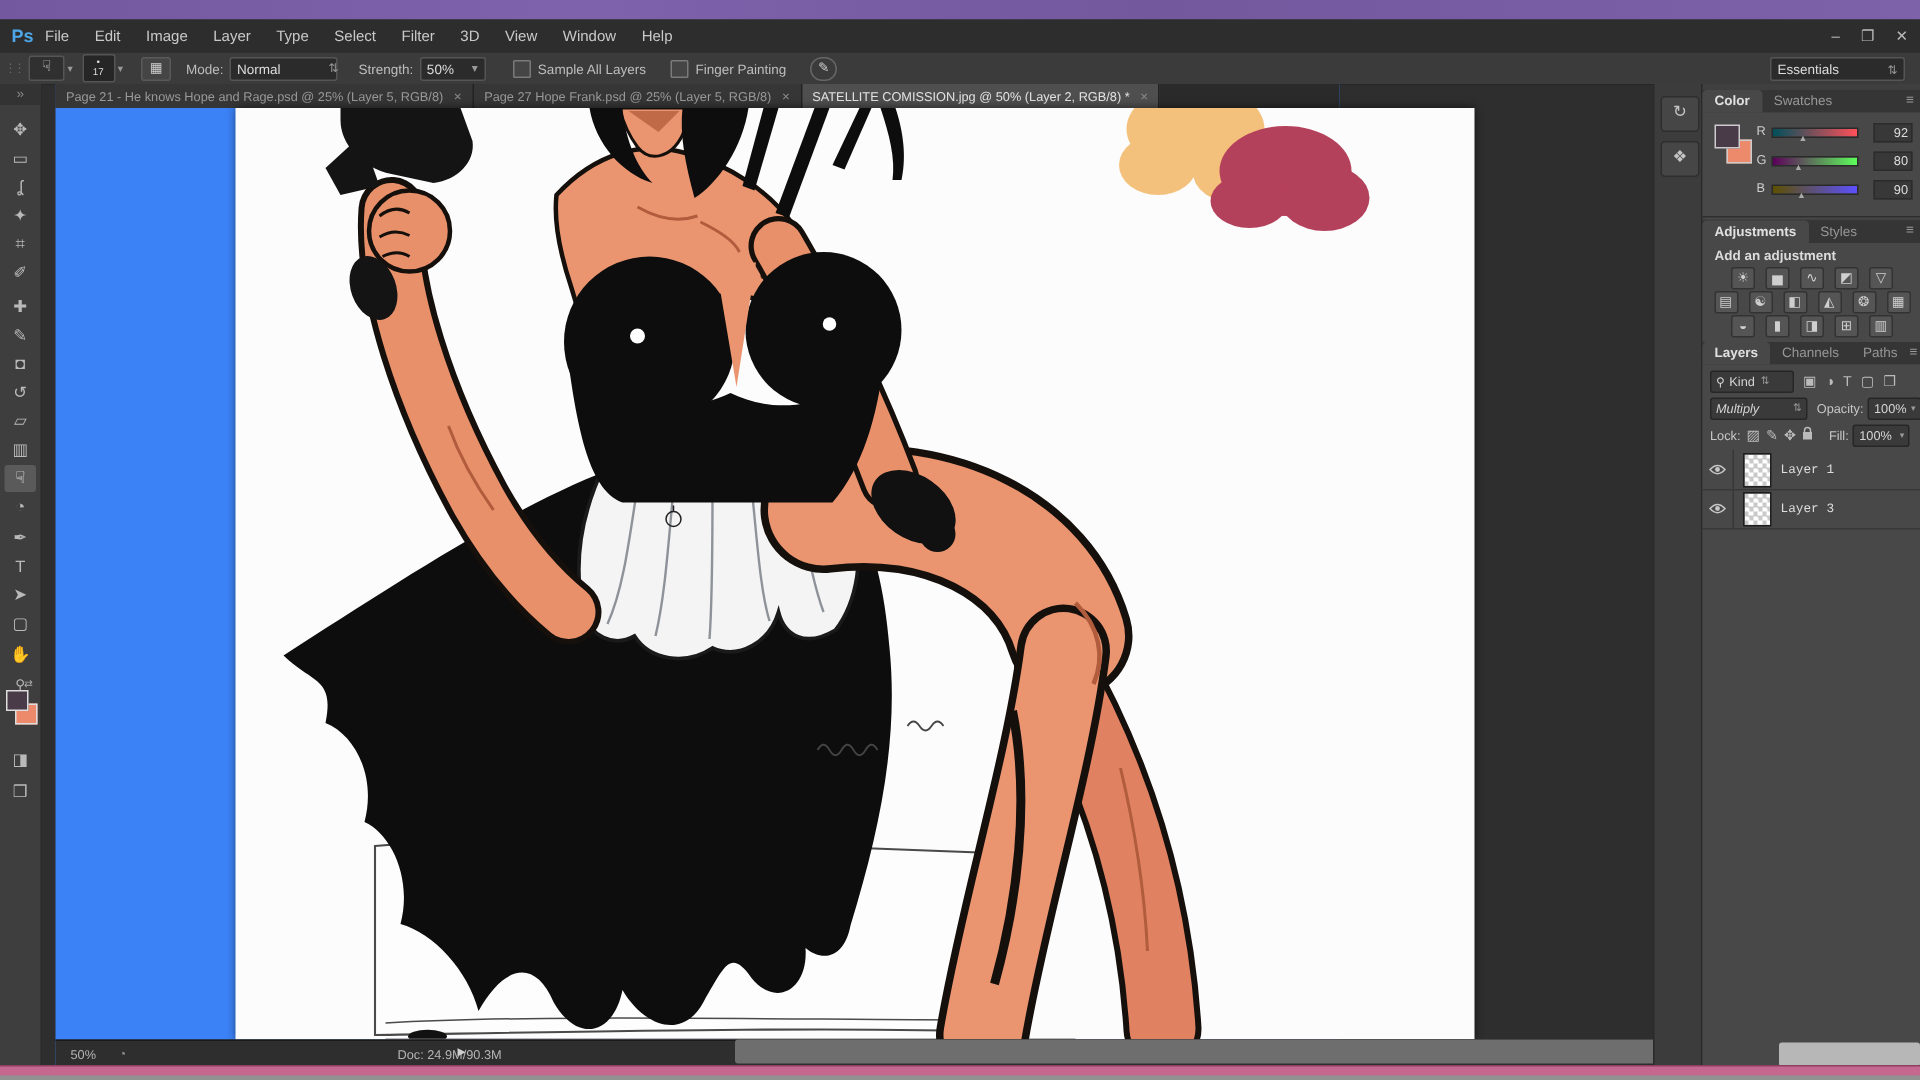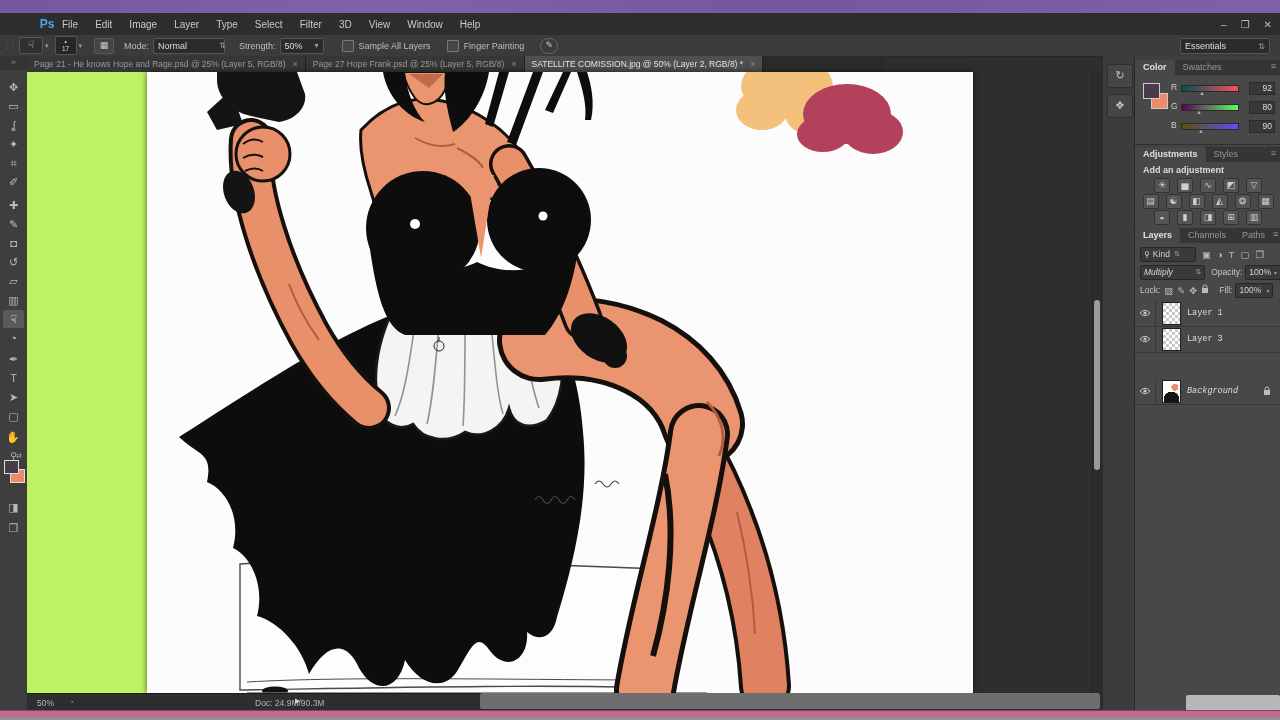--- a/index.html
+++ b/index.html
@@ -7,21 +7,21 @@
          font-family:"Liberation Sans","DejaVu Sans",sans-serif;
          background:#2e2e2e;color:#cfcfcf;-webkit-font-smoothing:antialiased;}
   .abs{position:absolute;}
   
   .purple-bar{left:0;top:0;width:1280px;height:13px;background:linear-gradient(90deg,#74589f,#7e62ab 30%,#73589e 60%,#7d61a9);}
   .pink-bar{left:0;top:710px;width:1280px;height:7px;background:#c4688f;border-top:1px solid #8d3f63;}
   .bottom-gray{left:0;top:717px;width:1280px;height:3px;background:#919191;}
   .br-block{left:1186px;top:695px;width:94px;height:16px;background:#b7b7b7;border-radius:2px;}
   
   .menubar{left:0;top:13px;width:1280px;height:22px;background:#2d2d2d;border-bottom:1px solid #1c1c1c;display:flex;align-items:center;}
-  .ps-logo{width:30px;text-align:center;color:#4da6e8;font-weight:bold;font-size:12px;margin-left:32px;}
+  .ps-logo{width:30px;text-align:center;color:#4da6e8;font-weight:bold;font-size:12px;}
   .menu-item{font-size:10px;color:#c9c9c9;margin-right:17px;cursor:default;}
   .winbtns{position:absolute;right:8px;top:0;height:22px;display:flex;align-items:center;gap:14px;font-size:10px;color:#bbb;}
   
   .optbar{left:0;top:35px;width:1280px;height:21px;background:#3b3b3b;border-bottom:1px solid #262626;display:flex;align-items:center;font-size:9px;color:#c5c5c5;}
   .grip{color:#6a6a6a;font-size:8px;letter-spacing:-2px;margin:0 4px 0 3px;}
   .toolchip{width:22px;height:15px;background:#303030;border:1px solid #555;border-radius:2px;text-align:center;line-height:14px;font-size:10px;color:#ddd;}
   .dd-arrow{color:#999;font-size:7px;margin:0 6px 0 2px;}
   .brushbox{width:20px;height:16px;background:#262626;border:1px solid #555;border-radius:2px;text-align:center;font-size:6.5px;line-height:7px;color:#ddd;padding-top:1px;}
   .presetbtn{width:18px;height:14px;background:#454545;border:1px solid #5a5a5a;border-radius:2px;margin:0 10px 0 6px;text-align:center;line-height:13px;font-size:9px;color:#ccc;}
   .dropdown{height:14px;background:#2b2b2b;border:1px solid #555;border-radius:2px;display:flex;align-items:center;padding:0 4px;color:#ddd;}
@@ -31,21 +31,21 @@
   .ws-dd{position:absolute;right:10px;top:38px;width:80px;}
   
   .toolbar{left:0;top:56px;width:27px;height:654px;background:#3e3e3e;border-right:1px solid #2a2a2a;}
   .tb-head{height:14px;background:#333;color:#888;font-size:9px;text-align:center;line-height:13px;}
   .tool{position:absolute;left:3px;width:21px;height:18px;text-align:center;line-height:18px;font-size:11px;color:#b9b9b9;border-radius:2px;}
   .tool.sel{background:#5a5a5a;color:#f0f0f0;}
   .fgbg{position:absolute;left:4px;top:404px;width:20px;height:26px;}
   .fg-sw{position:absolute;left:0;top:0;width:13px;height:12px;background:#4a3b49;border:1px solid #ddd;z-index:2;}
   .bg-sw{position:absolute;left:6px;top:9px;width:13px;height:12px;background:#ee8a6c;border:1px solid #ddd;}
   
-  .docarea{left:27px;top:56px;width:856px;height:654px;background:#bef264;}
+  .docarea{left:37px;top:56px;width:856px;height:654px;background:#3b82f6;}
   .tabbar{position:absolute;left:0;top:0;width:100%;height:16px;background:#2a2a2a;display:flex;}
   .tab{height:16px;display:flex;align-items:center;padding:0 7px;font-size:8.5px;color:#999;background:#363636;border-right:1px solid #222;white-space:nowrap;}
   .tab.active{background:#4f4f4f;color:#e3e3e3;}
   .tab .x{margin-left:7px;color:#8a8a8a;font-size:9px;}
   .canvas{position:absolute;left:120px;top:16px;width:826px;height:621px;background:#fcfcfc;box-shadow:0 0 6px rgba(0,0,0,.6);}
   .vscroll{position:absolute;left:1065px;top:16px;width:9px;height:621px;background:#2c2c2c;border-left:1px solid #242424;}
   .vthumb{position:absolute;left:1px;top:228px;width:6px;height:170px;background:#9a9a9a;border-radius:3px;}
   .statusbar{position:absolute;left:0;top:637px;width:1075px;height:17px;background:#2e2e2e;border-top:1px solid #1a1a1a;font-size:8.5px;color:#b5b5b5;}
   .hthumb{position:absolute;left:453px;top:637px;width:620px;height:16px;background:#6e6e6e;border-radius:2px;}
   
@@ -424,36 +424,20 @@
       <div class="layer-row" style="top:83px">
         <span class="eyebox">
             <svg width="12" height="8" viewBox="0 0 12 8">
               <path d="M1,4 Q6,-1.5 11,4 Q6,9.5 1,4Z" fill="none" stroke="#c5c5c5"></path>
               <circle cx="6" cy="4" r="1.6" fill="#c5c5c5"></circle>
             </svg>
           </span>
         <span class="thumb checker"></span>
         <span class="lname">Layer 3</span>
       </div>
-      <div class="layer-row" style="top:135px">
-        <span class="eyebox">
-            <svg width="12" height="8" viewBox="0 0 12 8">
-              <path d="M1,4 Q6,-1.5 11,4 Q6,9.5 1,4Z" fill="none" stroke="#c5c5c5"></path>
-              <circle cx="6" cy="4" r="1.6" fill="#c5c5c5"></circle>
-            </svg>
-          </span>
-        <span class="thumb bgart"></span>
-        <span class="lname it">Background</span>
-        <span style="margin-left:auto;margin-right:10px;">
-          <svg width="8" height="10" viewBox="0 0 8 10">
-              <path d="M2,4V3a2,2 0 0 1 4,0v1" fill="none" stroke="#bbb"></path>
-              <rect x="1" y="4" width="6" height="5" fill="#bbb"></rect>
-            </svg>
-        </span>
-      </div>
 
     </div>
   </div>
 
   <div class="abs br-block"></div>
   <div class="abs pink-bar"></div>
   <div class="abs bottom-gray"></div>
 </div>
 
 </body></html>

